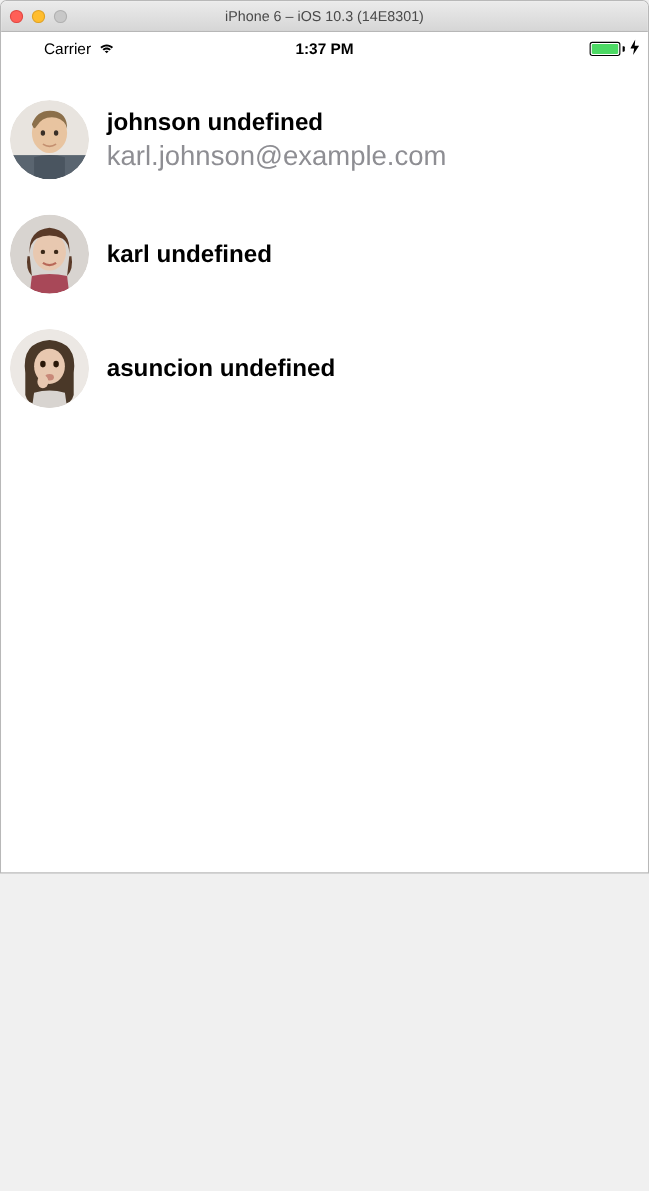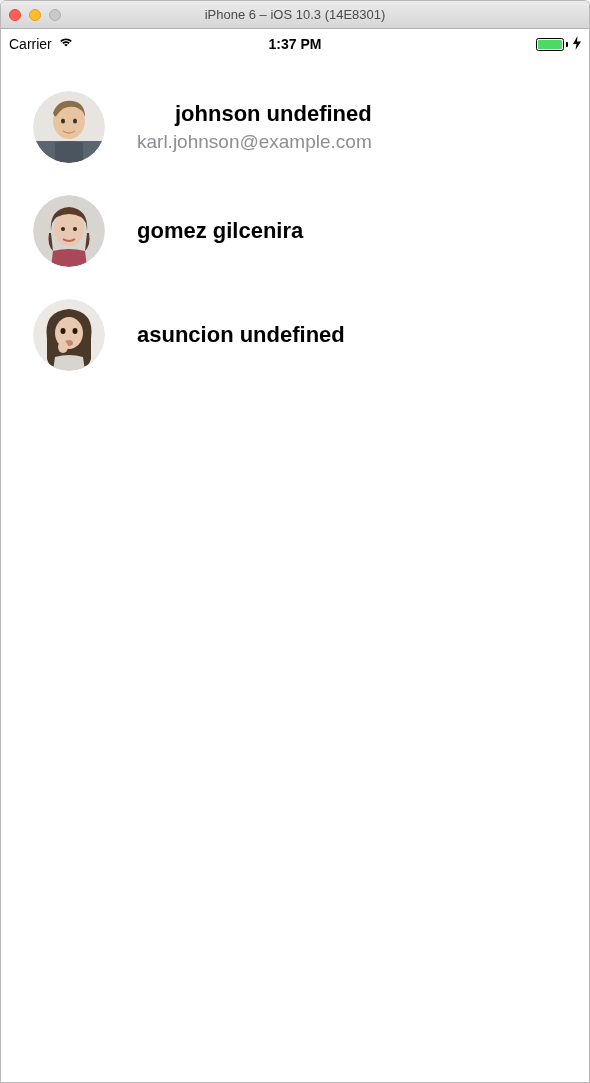--- a/index.html
+++ b/index.html
@@ -11,21 +11,21 @@
     body {
       font-family: -apple-system, BlinkMacSystemFont, "Helvetica Neue", Helvetica, Arial, sans-serif;
       background: #f0f0f0;
       width: 590px;
       height: 1083px;
       overflow: hidden;
     }
     
     .window {
       width: 590px;
-      height: 1083px;
+      height: 794px;
       background: #fff;
       border: 1px solid #b8b8b8;
       border-radius: 6px 6px 0 0;
       overflow: hidden;
       display: flex;
       flex-direction: column;
     }
     
     .titlebar {
       height: 28px;
@@ -86,22 +86,23 @@
       display: flex;
       align-items: center;
       justify-content: space-between;
       padding: 0 8px;
       font-size: 14px;
       color: #000;
     }
     
     .status-left {
       display: flex;
-      align-items: flex-start;
+      align-items: center;
       gap: 6px;
+      margin-left: 31px;
     }
     
     .status-center {
       position: absolute;
       left: 0;
       right: 0;
       text-align: center;
       font-weight: 600;
       pointer-events: none;
     }
@@ -161,23 +162,22 @@
     }
     
     .content {
       flex: 1;
       padding: 16px 0;
     }
     
     .list-item {
       display: flex;
       align-items: center;
-      padding: 16px 32px;
-      gap: 32px;
-      text-align: right;
+      padding: 16px 8px;
+      gap: 16px;
     }
     
     .avatar {
       width: 72px;
       height: 72px;
       border-radius: 50%;
       flex-shrink: 0;
       overflow: hidden;
     }
     
@@ -193,21 +193,21 @@
       gap: 4px;
     }
     
     .item-name {
       font-size: 22px;
       font-weight: 700;
       color: #000;
     }
     
     .item-email {
-      font-size: 19px;
+      font-size: 25px;
       color: #8e8e93;
     }
   </style>
 </head>
 <body>
 
 <div class="window">
   <div class="titlebar">
     <div class="traffic-lights">
       <div class="traffic-light tl-close"></div>
@@ -285,21 +285,21 @@
               <path d="M18 36 Q16 14 36 12 Q56 14 54 36 Q54 26 48 22 Q36 16 24 22 Q18 26 18 36" fill="#5a3a28"></path>
               <path d="M16 38 Q14 50 20 56 L18 38 Z M56 38 Q58 50 52 56 L54 38 Z" fill="#5a3a28"></path>
               <ellipse cx="30" cy="34" rx="2" ry="2" fill="#3a2818"></ellipse>
               <ellipse cx="42" cy="34" rx="2" ry="2" fill="#3a2818"></ellipse>
               <path d="M30 44 Q36 48 42 44" stroke="#b86858" stroke-width="2" fill="none"></path>
               <path d="M20 56 Q36 52 52 56 L54 72 L18 72 Z" fill="#a84858"></path>
             </g>
           </svg>
         </div>
         <div class="item-text">
-          <div class="item-name">gomez gilcenira</div>
+          <div class="item-name">karl undefined</div>
         </div>
       </div>
 
       <div class="list-item">
         <div class="avatar">
           <svg viewBox="0 0 72 72">
             <defs>
               <clipPath id="c3">
                   <circle cx="36" cy="36" r="36"></circle>
                 </clipPath>

